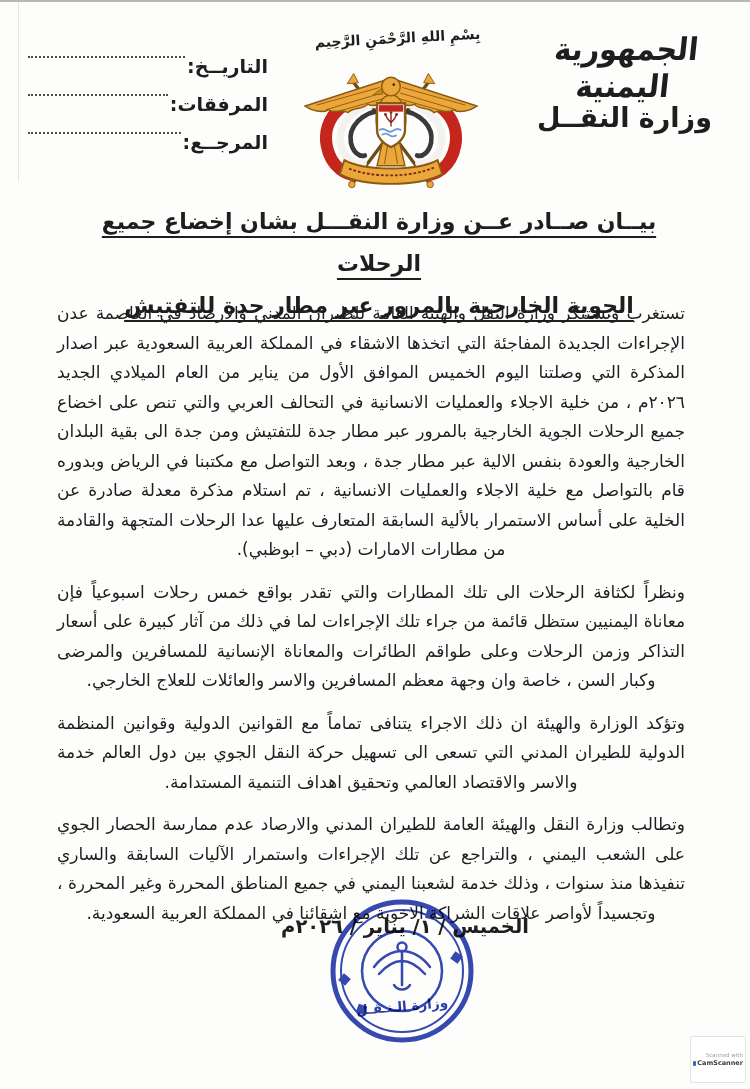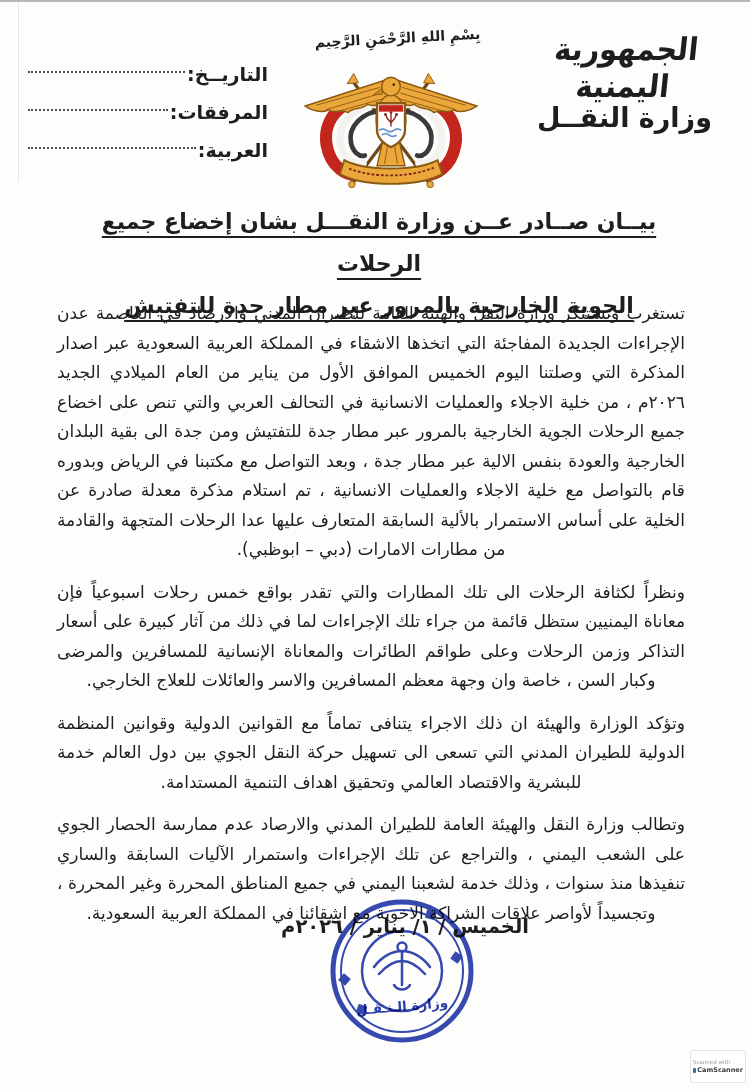--- a/index.html
+++ b/index.html
@@ -17,21 +17,21 @@
   .country{font-size:29px;font-weight:bold;transform:skewX(-6deg) scaleY(1.08);letter-spacing:1px;}
   .ministry{font-size:27px;font-weight:bold;letter-spacing:2px;}
 
   
   .bismillah{position:absolute;top:30px;left:300px;width:195px;text-align:center;
     font-size:14px;font-weight:bold;transform:rotate(-3deg);direction:rtl;}
   .emblem{position:absolute;top:52px;left:296px;}
 
   
   .fields{position:absolute;top:55px;left:28px;width:240px;direction:rtl;}
-  .field-row{display:flex;align-items:center;height:38px;}
+  .field-row{display:flex;align-items:flex-start;height:38px;}
   .field-label{font-size:19px;font-weight:bold;white-space:nowrap;}
   .dotted-line{flex:1;border-bottom:2px dotted #4d4d4d;margin:0 2px 5px 0;height:1px;}
 
   
   .title{position:absolute;top:201px;left:63px;right:55px;direction:rtl;text-align:center;
     font-size:22px;font-weight:bold;line-height:42px;}
   .title-line{text-decoration:underline;text-underline-offset:7px;text-decoration-thickness:2px;}
 
   
   .content{position:absolute;top:299px;right:57px;left:57px;direction:rtl;
@@ -44,21 +44,21 @@
 
   
   .stamp{position:absolute;top:897px;left:328px;width:148px;height:148px;
     mix-blend-mode:multiply;opacity:.95;}
   .stamp-label{position:absolute;top:998px;left:340px;width:124px;text-align:center;
     color:#2b3fae;font-size:13.5px;font-weight:bold;transform:rotate(-5deg);
     mix-blend-mode:multiply;direction:rtl;}
 
   
   .watermark{position:absolute;right:4px;bottom:6px;width:50px;background:#ffffff;
-    border:1px solid #e3e3e3;border-radius:2px;padding:8px 2px;text-align:left;}
+    border:1px solid #e3e3e3;border-radius:2px;padding:15px 2px;text-align:right;}
   .wm-line1{font-size:5.5px;color:#9a9a9a;line-height:7px;}
   .wm-line2{font-size:6.5px;color:#3a3a3a;font-weight:bold;display:flex;align-items:center;
     justify-content:center;gap:1px;line-height:8px;}
   .wm-logo{width:5px;height:5px;background:#2d6fb3;display:inline-block;border-radius:1px;}
 </style>
 </head>
 <body>
 
 <div class="page">
   <div class="scan-top"></div>
@@ -125,34 +125,34 @@
   <div class="fields">
     <div class="field-row">
       <span class="field-label">التاريــخ:</span>
       <span class="dotted-line"></span>
     </div>
     <div class="field-row">
       <span class="field-label">المرفقات:</span>
       <span class="dotted-line"></span>
     </div>
     <div class="field-row">
-      <span class="field-label">العربية:</span>
+      <span class="field-label">المرجــع:</span>
       <span class="dotted-line"></span>
     </div>
   </div>
 
   <div class="title">
     <div><span class="title-line">بيــان صــادر عــن وزارة النقـــل بشان إخضاع جميع الرحلات</span></div>
     <div><span class="title-line">الجوية الخارجية بالمرور عبر مطار جدة للتفتيش</span></div>
   </div>
 
   <div class="content">
     <p class="para">تستغرب وتستنكر وزارة النقل والهيئة العامة للطيران المدني والارصاد في العاصمة عدن الإجراءات الجديدة المفاجئة التي اتخذها الاشقاء في المملكة العربية السعودية عبر اصدار المذكرة التي وصلتنا اليوم الخميس الموافق الأول من يناير من العام الميلادي الجديد ٢٠٢٦م ، من خلية الاجلاء والعمليات الانسانية في التحالف العربي والتي تنص على اخضاع جميع الرحلات الجوية الخارجية بالمرور عبر مطار جدة للتفتيش ومن جدة الى بقية البلدان الخارجية والعودة بنفس الالية عبر مطار جدة ، وبعد التواصل مع مكتبنا في الرياض وبدوره قام بالتواصل مع خلية الاجلاء والعمليات الانسانية ، تم استلام مذكرة معدلة صادرة عن الخلية على أساس الاستمرار بالألية السابقة المتعارف عليها عدا الرحلات المتجهة والقادمة من مطارات الامارات (دبي – ابوظبي).</p>
     <p class="para">ونظراً لكثافة الرحلات الى تلك المطارات والتي تقدر بواقع خمس رحلات اسبوعياً فإن معاناة اليمنيين ستظل قائمة من جراء تلك الإجراءات لما في ذلك من آثار كبيرة على أسعار التذاكر وزمن الرحلات وعلى طواقم الطائرات والمعاناة الإنسانية للمسافرين والمرضى وكبار السن ، خاصة وان وجهة معظم المسافرين والاسر والعائلات للعلاج الخارجي.</p>
-    <p class="para">وتؤكد الوزارة والهيئة ان ذلك الاجراء يتنافى تماماً مع القوانين الدولية وقوانين المنظمة الدولية للطيران المدني التي تسعى الى تسهيل حركة النقل الجوي بين دول العالم خدمة للبشرية والاقتصاد العالمي وتحقيق اهداف التنمية المستدامة.</p>
+    <p class="para">وتؤكد الوزارة والهيئة ان ذلك الاجراء يتنافى تماماً مع القوانين الدولية وقوانين المنظمة الدولية للطيران المدني التي تسعى الى تسهيل حركة النقل الجوي بين دول العالم خدمة والاسر والاقتصاد العالمي وتحقيق اهداف التنمية المستدامة.</p>
     <p class="para">وتطالب وزارة النقل والهيئة العامة للطيران المدني والارصاد عدم ممارسة الحصار الجوي على الشعب اليمني ، والتراجع عن تلك الإجراءات واستمرار الآليات السابقة والساري تنفيذها منذ سنوات ، وذلك خدمة لشعبنا اليمني في جميع المناطق المحررة وغير المحررة ، وتجسيداً لأواصر علاقات الشراكة الاخوية مع اشقائنا في المملكة العربية السعودية.</p>
   </div>
 
   <div class="footer">
     <div>الخميس / ١/ يناير / ٢٠٢٦م</div>
   </div>
 
   <svg class="stamp" viewBox="0 0 148 148" width="148" height="148" aria-hidden="true">
     <g stroke="#2b3fae" fill="none">
       <circle cx="74" cy="74" r="69" stroke-width="5"></circle>

